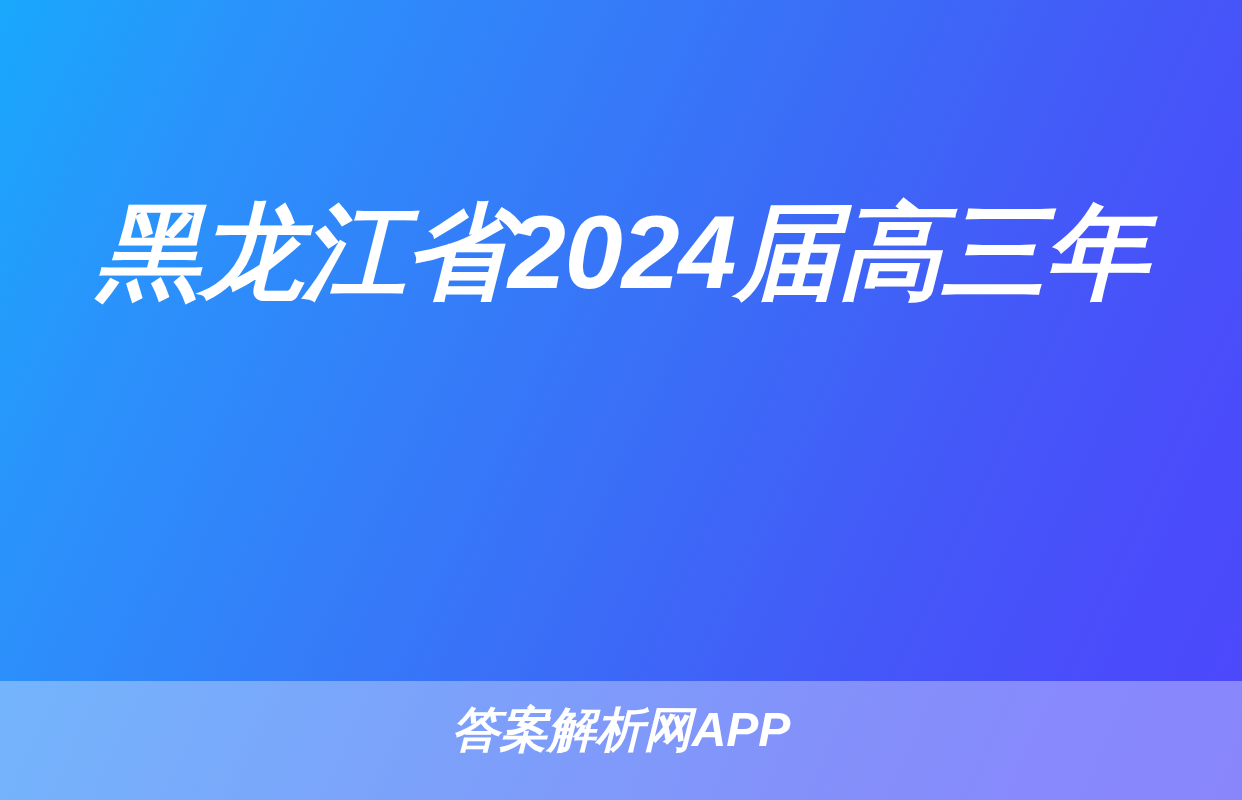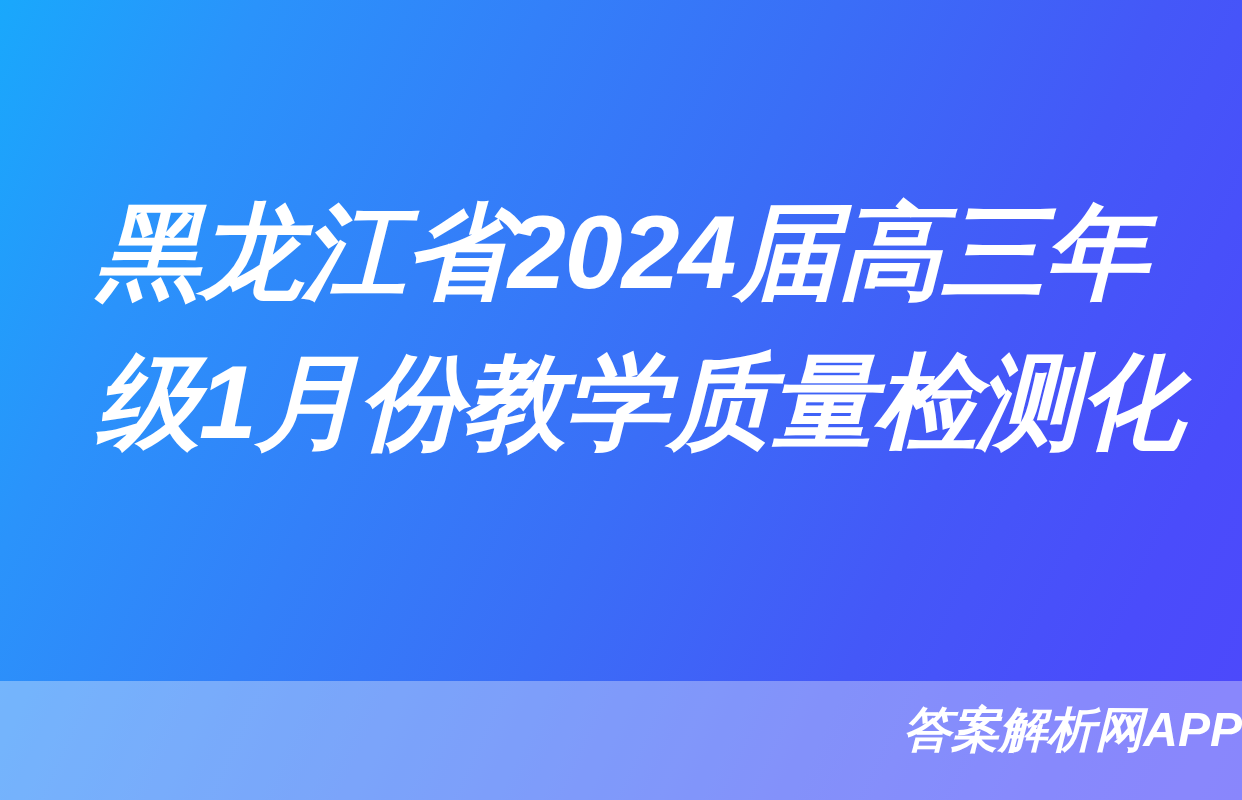--- a/index.html
+++ b/index.html
@@ -60,21 +60,21 @@
     height: 119px;
     background: rgba(255, 255, 255, 0.34);
     z-index: 2;
   }
 
   .watermark {
     position: absolute;
     left: 0;
     right: 0;
     top: 702px;
-    text-align: right;
+    text-align: center;
     z-index: 4;
   }
 
   .watermark-text {
     display: inline-block;
     color: #ffffff;
     font-size: 48px;
     line-height: 56px;
     font-weight: 700;
     font-style: italic;
@@ -84,20 +84,19 @@
 </style>
 </head>
 <body>
 
 <div id="poster">
 
   <div class="footer-band"></div>
 
   <div class="title-block">
     <span class="title-line">黑龙江省2024届高三年</span>
-    <span class="title-line">级1月份教学质量检测化</span>
   </div>
 
   <div class="watermark">
     <span class="watermark-text">答案解析网APP</span>
   </div>
 
 </div>
 
 </body></html>

